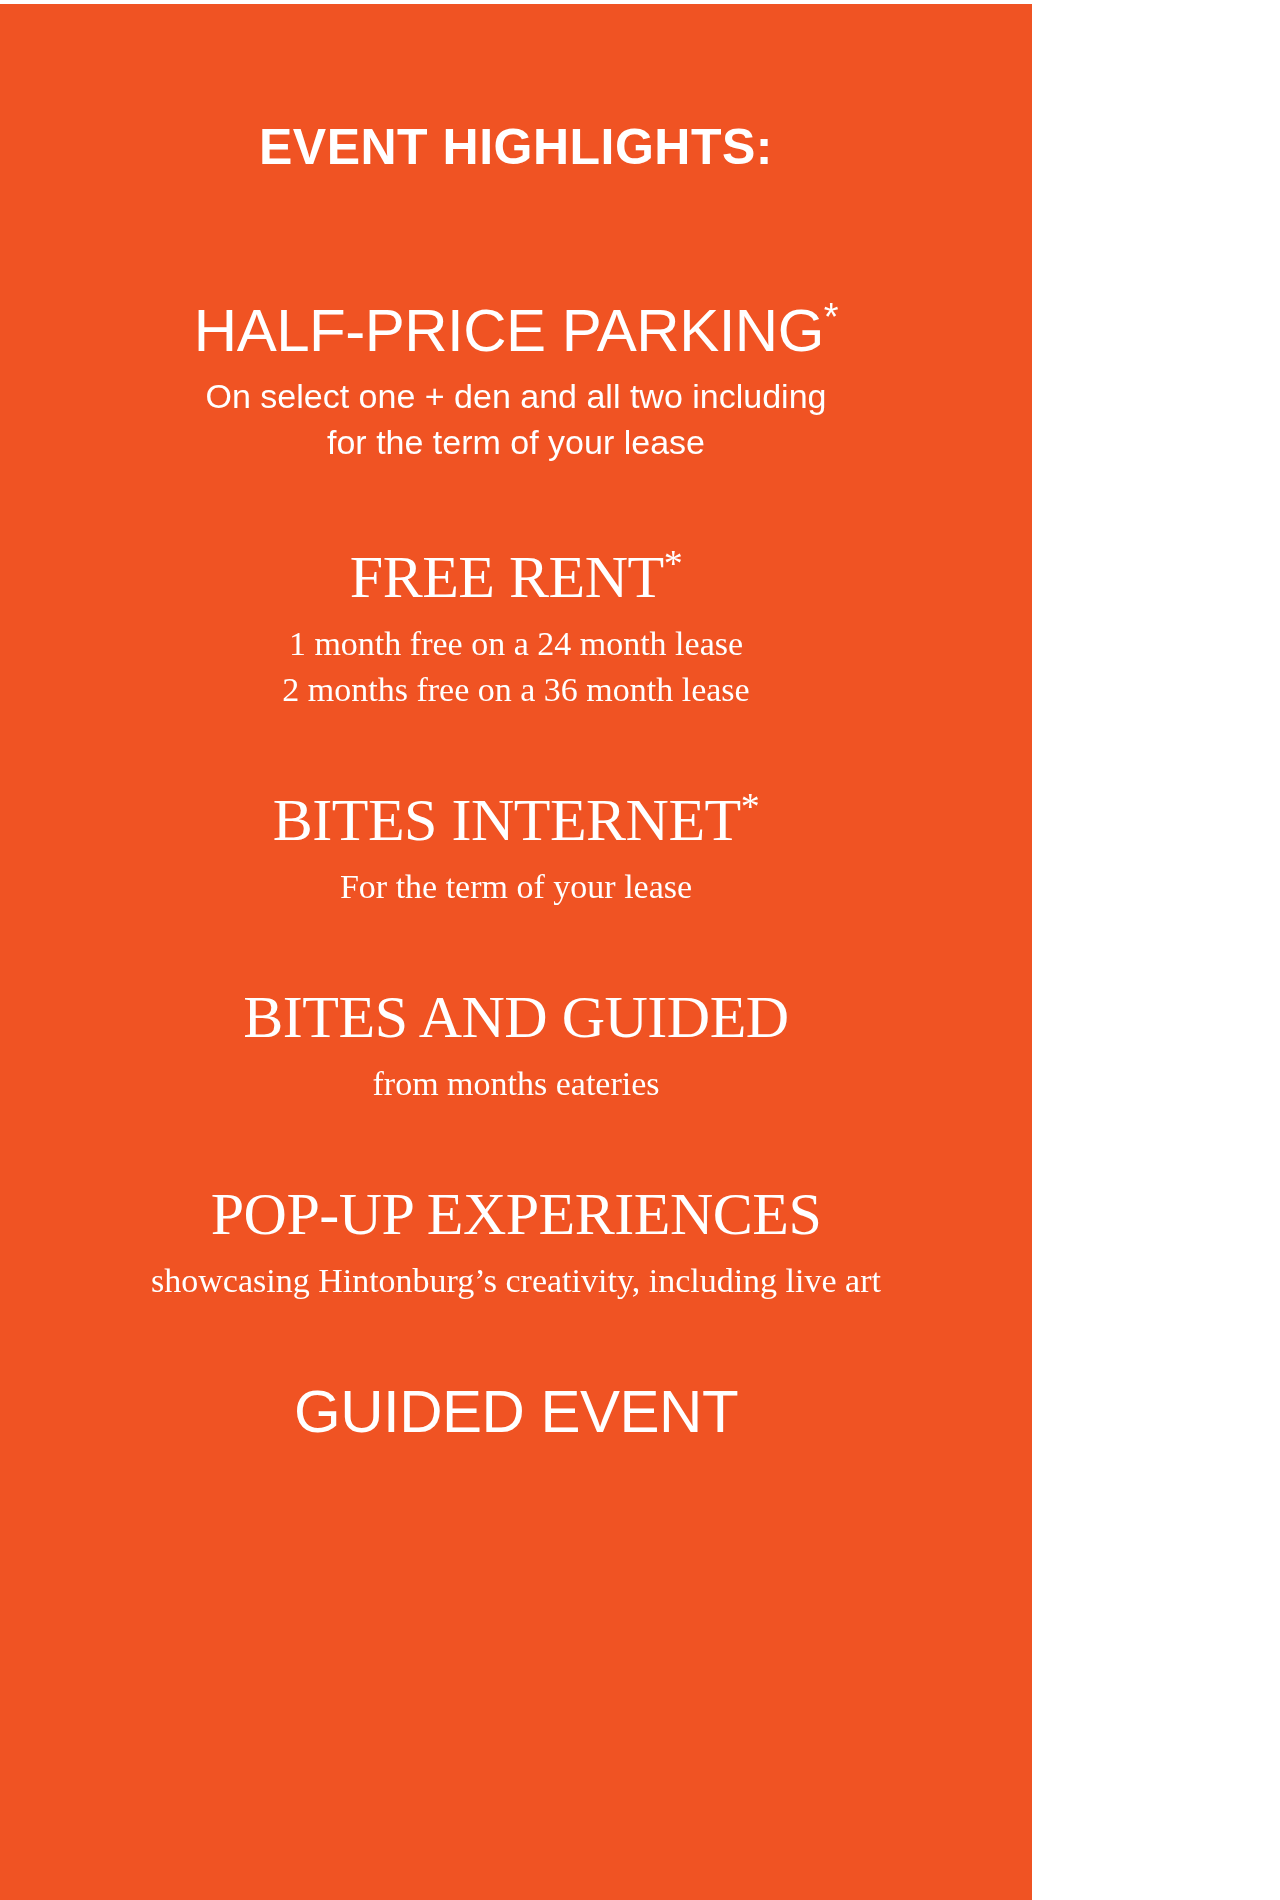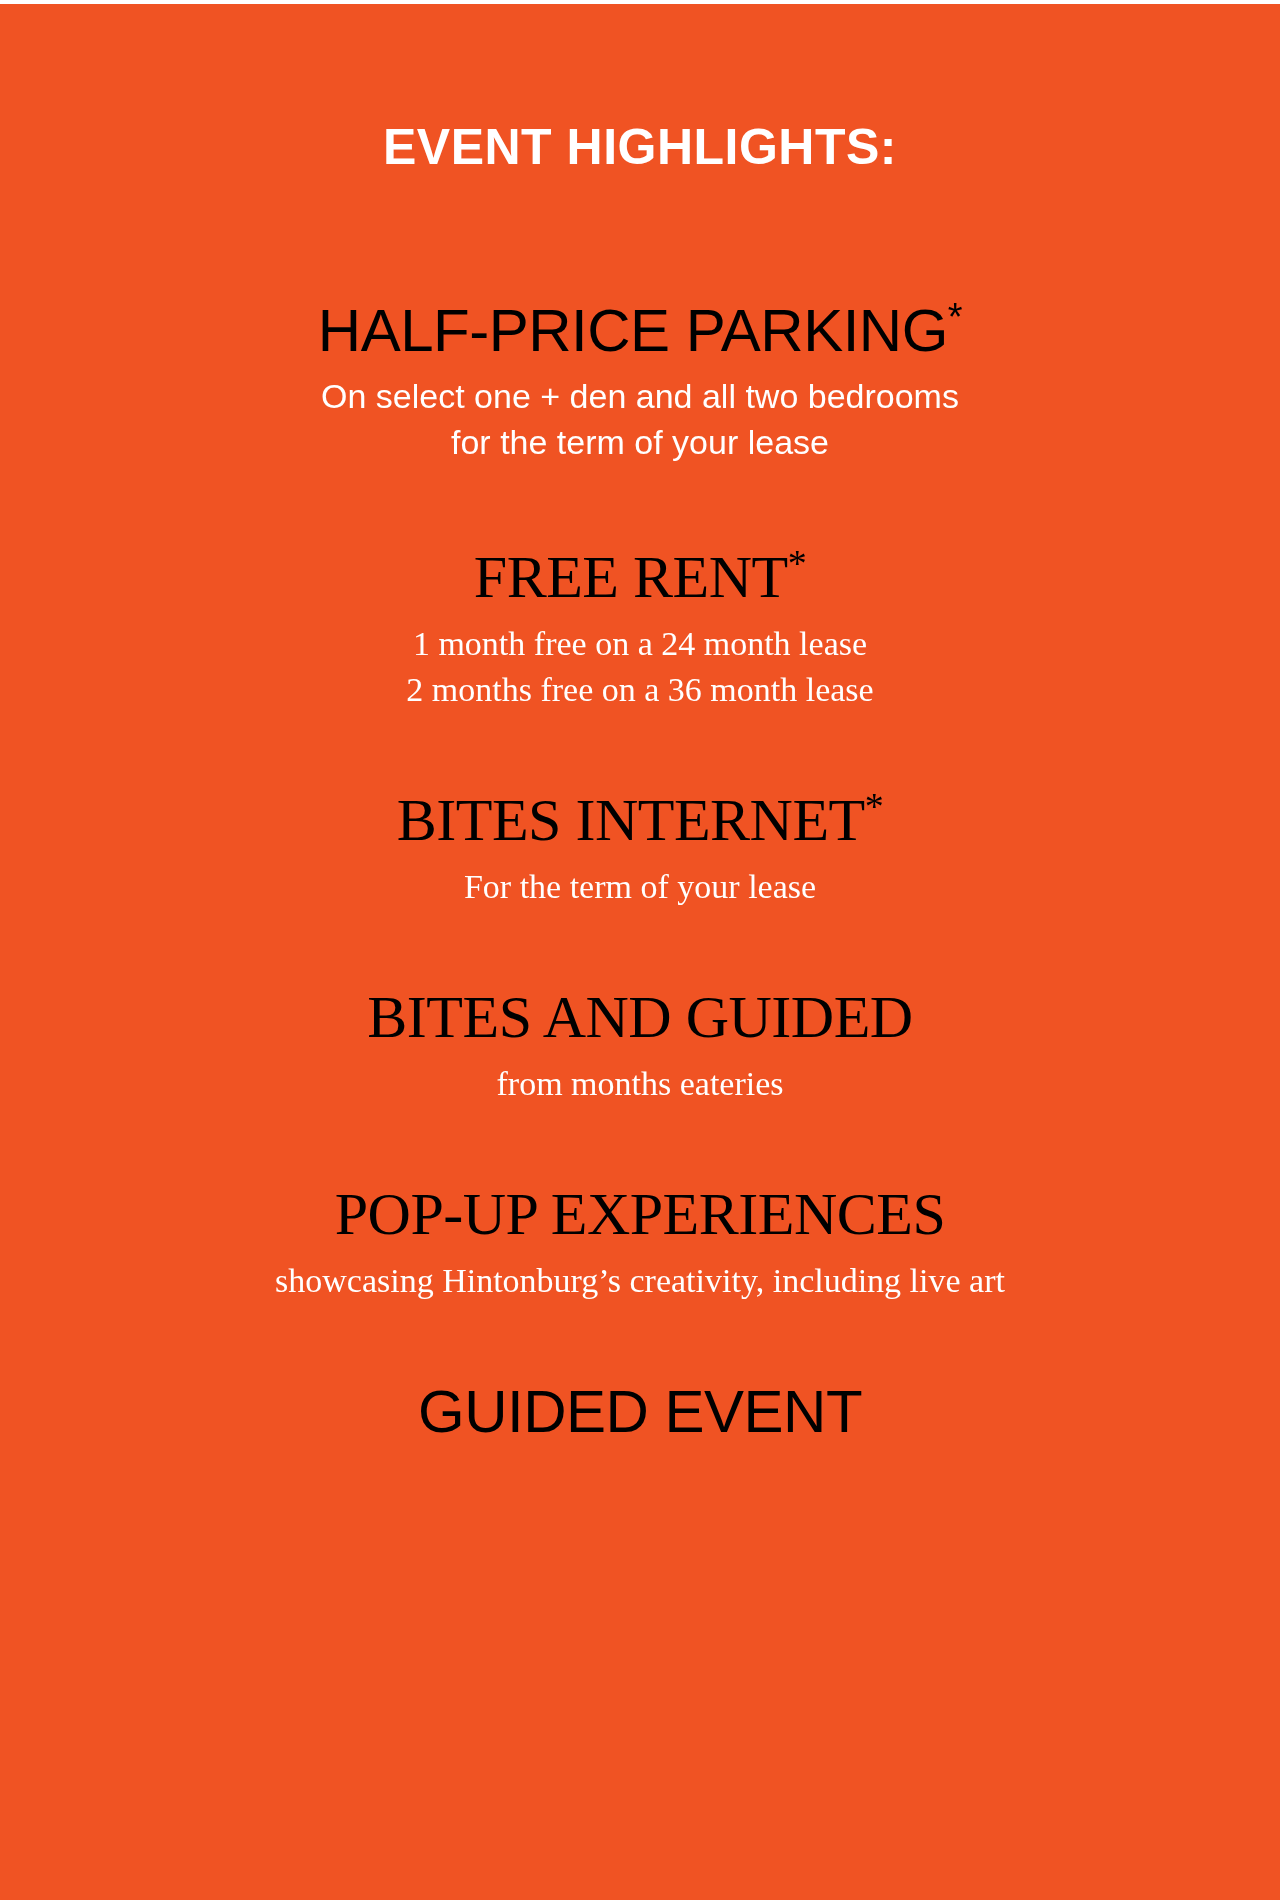--- a/index.html
+++ b/index.html
@@ -8,21 +8,21 @@
   }
   body {
     width: 1280px;
     height: 1900px;
     background: #ffffff;
     font-family: "Liberation Sans", sans-serif;
     overflow: hidden;
   }
   .poster {
     position: relative;
-    width: 1280px;
+    width: 1032px;
     height: 1900px;
     background: #f05323;
     box-sizing: border-box;
     padding: 0;
   }
   .top-rule {
     position: absolute;
     top: 0;
     left: 0;
     width: 1280px;
@@ -38,21 +38,21 @@
     font-size: 50px;
     font-weight: 700;
     letter-spacing: 0.5px;
     line-height: 1.1;
     margin: 0 0 122px 0;
   }
   .block {
     margin: 0 0 62px 0;
   }
   .block-title {
-    color: #000000;
+    color: #ffffff;
     font-size: 60px;
     font-weight: 400;
     line-height: 1.12;
     letter-spacing: -0.5px;
     margin: 0 0 10px 0;
   }
   .block-title .star {
     font-size: 38px;
     vertical-align: super;
     line-height: 0;
@@ -76,21 +76,21 @@
 
   <div class="top-rule"></div>
 
   <div class="content">
 
     <h1 class="heading">EVENT HIGHLIGHTS:</h1>
 
     <div class="block first">
       <div class="block-title"><span>HALF-PRICE PARKING</span><span class="star">*</span></div>
       <div class="block-sub">
-        <span class="line">On select one + den and all two bedrooms</span>
+        <span class="line">On select one + den and all two including</span>
         <span class="line">for the term of your lease</span>
       </div>
     </div>
 
     <div class="block spaced-lg">
       <div class="block-title"><span>FREE RENT</span><span class="star">*</span></div>
       <div class="block-sub">
         <span class="line">1 month free on a 24 month lease</span>
         <span class="line">2 months free on a 36 month lease</span>
       </div>

